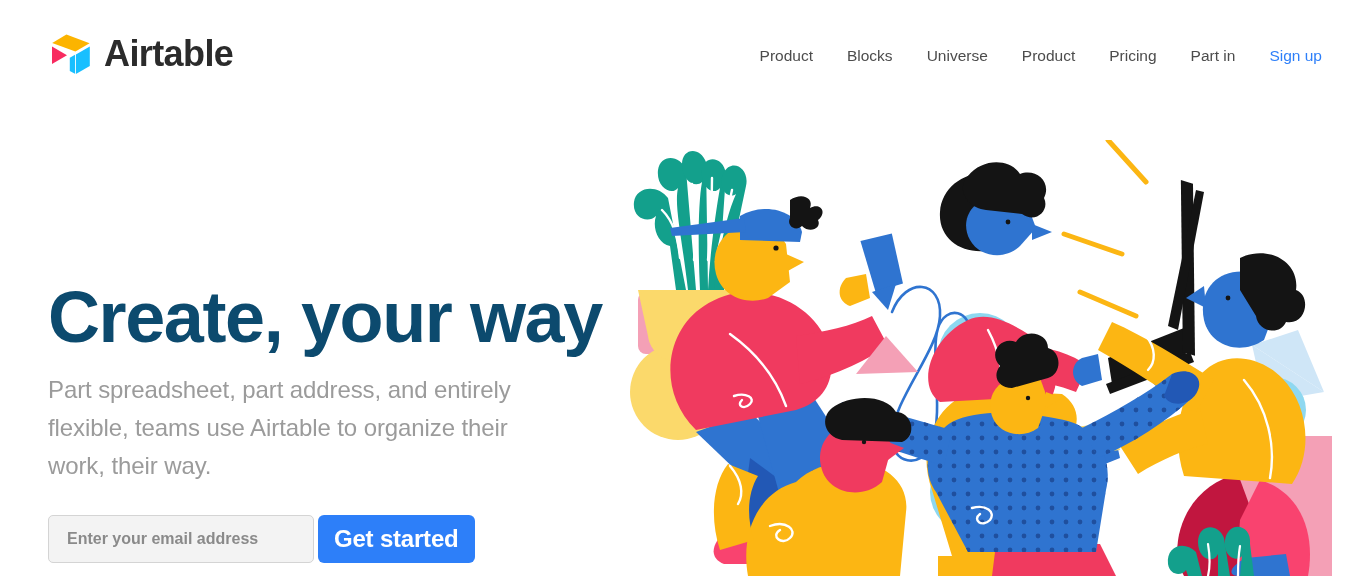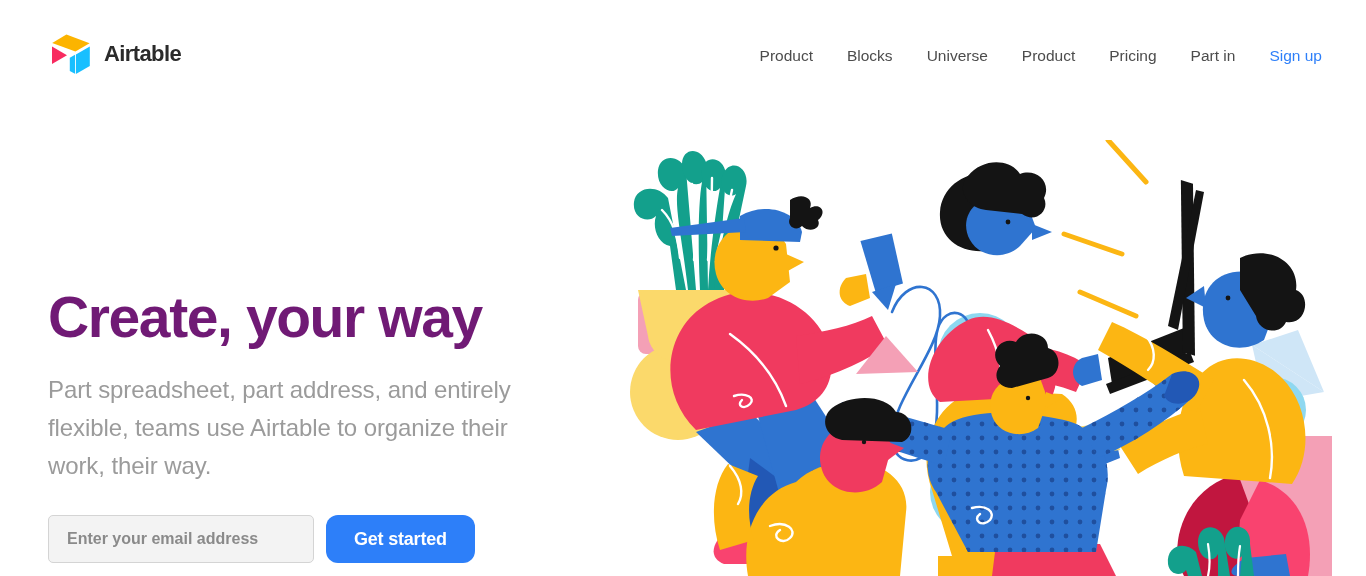--- a/index.html
+++ b/index.html
@@ -36,21 +36,21 @@
     gap: 12px;
     text-decoration: none;
   }
   .logo-mark {
     position: relative;
     width: 44px;
     height: 42px;
     flex: none;
   }
   .brand-name {
-    font-size: 22px;
+    font-size: 36px;
     font-weight: bold;
     color: #2b2b2b;
     letter-spacing: -0.6px;
     line-height: 1;
   }
   .nav {
     position: absolute;
     right: 44px;
     top: 44px;
     display: flex;
@@ -72,40 +72,40 @@
   }
 
   
   .hero-copy {
     position: absolute;
     left: 48px;
     top: 285px;
     width: 560px;
   }
   .headline {
-    font-size: 57px;
+    font-size: 72px;
     line-height: 64px;
     font-weight: bold;
-    color: #701a75;
+    color: #0c4a6e;
     letter-spacing: -1.4px;
     white-space: nowrap;
   }
   .subhead {
     margin-top: 22px;
     font-size: 24px;
     line-height: 38px;
     color: #9b9b9b;
     letter-spacing: -0.1px;
     max-width: 520px;
   }
   .signup-form {
     margin-top: 30px;
     display: flex;
     align-items: center;
-    gap: 12px;
+    gap: 4px;
   }
   .email-input {
     width: 266px;
     height: 48px;
     background: #f3f3f3;
     border: 1px solid #d4d4d4;
     border-radius: 5px;
     padding: 0 18px;
     font-size: 16px;
     font-weight: bold;
@@ -113,26 +113,26 @@
     font-family: "Liberation Sans", sans-serif;
     outline: none;
   }
   .email-input::placeholder {
     color: #8a8a8a;
     font-weight: bold;
     opacity: 1;
   }
   .cta-button {
     height: 48px;
-    padding: 0 28px;
+    padding: 0 16px;
     background: #2d7ff9;
     border: none;
-    border-radius: 12px;
+    border-radius: 6px;
     color: #ffffff;
-    font-size: 18px;
+    font-size: 24px;
     font-weight: bold;
     letter-spacing: -0.2px;
     cursor: pointer;
     font-family: "Liberation Sans", sans-serif;
   }
 
   
   .hero-art {
     position: absolute;
     left: 600px;

